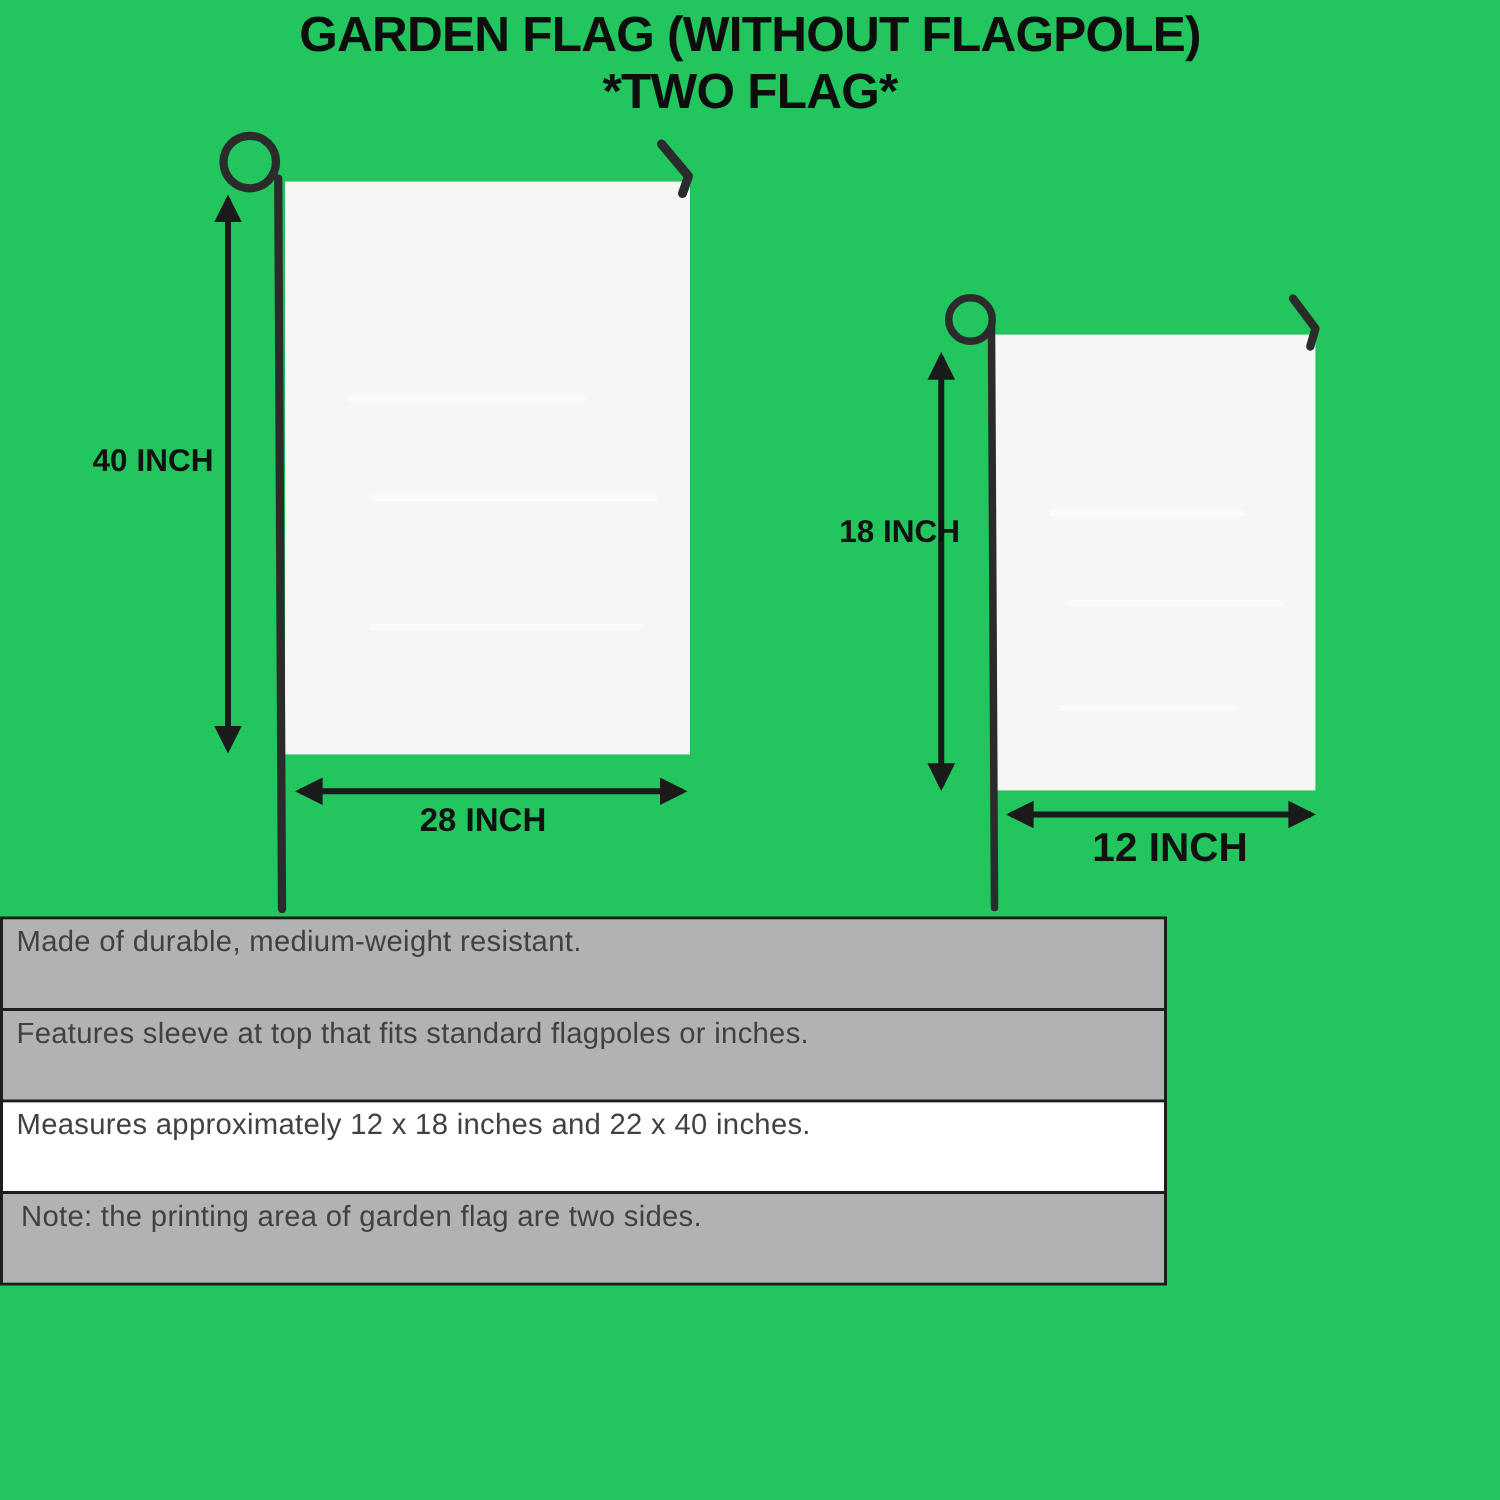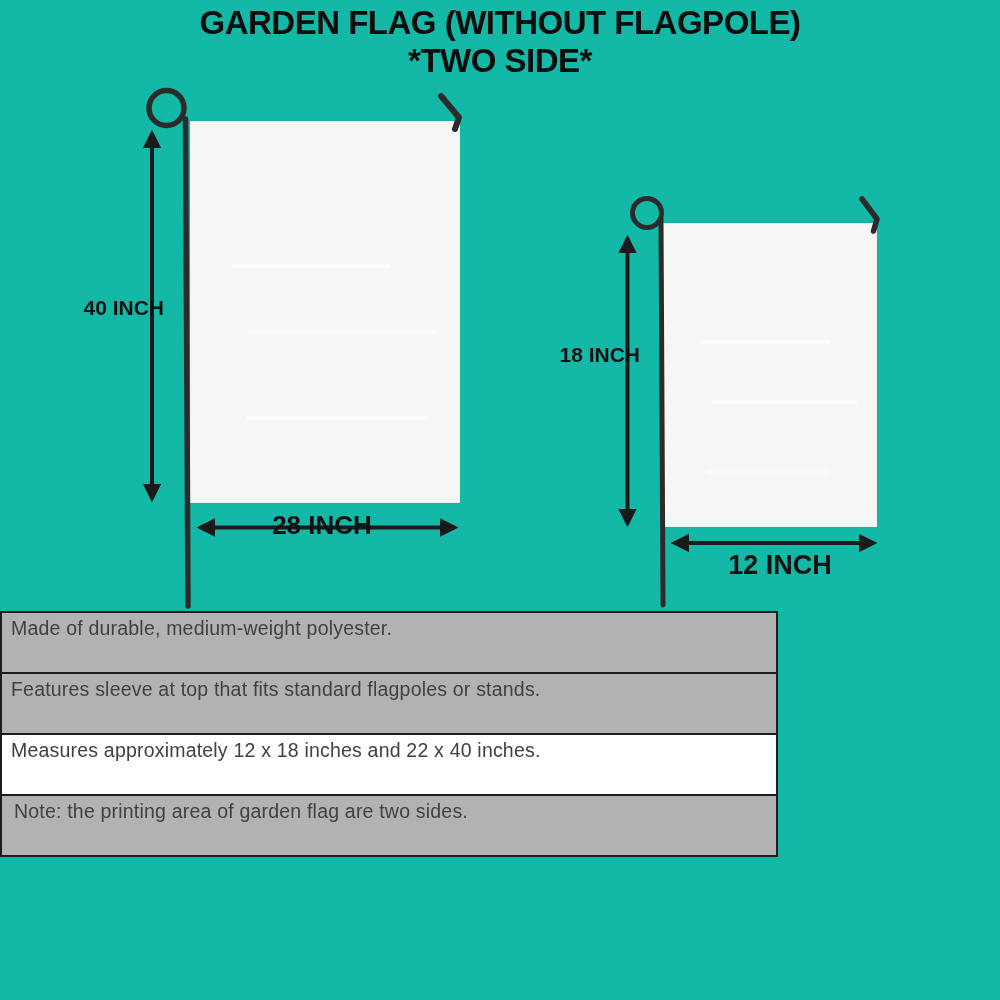--- a/index.html
+++ b/index.html
@@ -1,20 +1,20 @@
 <!DOCTYPE html>
 <html style="--title-text: #0d0d0d; --label-text: #111111; --flag-fill: #f6f6f5; --pole: #2b2b2b; --arrow: #1a1a1a; --row-shaded: #b2b2b2; --row-plain: #ffffff; --row-border: #1d1d1d; --row-text: #414141;"><head>
 <meta charset="utf-8">
 <style>
   html, body { margin: 0; padding: 0; background: #ffffff; }
   .canvas {
     position: relative;
     width: 1000px;
     height: 1000px;
-    background: #14b8a6;
+    background: #22c55e;
     overflow: hidden;
     font-family: "Liberation Sans", sans-serif;
   }
   
   .title {
     position: absolute;
     top: 4px; left: 0;
     width: 100%;
     text-align: center;
     color: var(--title-text, #0d0d0d);
@@ -64,21 +64,21 @@
   .row-shaded { background: var(--row-shaded, #b2b2b2); }
   .row-plain  { background: var(--row-plain, #ffffff); }
 </style>
 </head>
 <body>
 
 <div class="canvas">
 
   <div class="title">
     <div>GARDEN FLAG (WITHOUT FLAGPOLE)</div>
-    <div>*TWO SIDE*</div>
+    <div>*TWO FLAG*</div>
   </div>
 
   <svg class="diagram" width="1000" height="610" viewBox="0 0 1000 610" xmlns="http://www.w3.org/2000/svg">
     <defs>
       <marker id="ah" viewBox="0 0 10 10" refX="8.2" refY="5" markerWidth="4.6" markerHeight="4.6" orient="auto-start-reverse">
         <path class="arrow-head" d="M0,0 L10,5 L0,10 z"></path>
       </marker>
     </defs>
 
     <g>
@@ -99,25 +99,25 @@
       <rect class="wrinkle" x="712" y="400" width="145" height="4"></rect>
       <rect class="wrinkle" x="706" y="470" width="120" height="4"></rect>
       <line class="pole-line" x1="661" y1="218" x2="663" y2="605" stroke-width="5"></line>
       <circle class="pole-line" cx="647" cy="213" r="14.5" stroke-width="5" fill="none"></circle>
       <path class="hook-line" d="M862,199 L877,219 L873.5,231" stroke-width="5.5"></path>
       <line class="arrow-line" x1="627.5" y1="238" x2="627.5" y2="524" marker-start="url(#ah)" marker-end="url(#ah)"></line>
       <line class="arrow-line" x1="674" y1="543" x2="874" y2="543" marker-start="url(#ah)" marker-end="url(#ah)"></line>
     </g>
   </svg>
 
-  <div class="dim-label" style="left:40px; top:296px; width:124px;text-align:right;">40 INCH</div>
-  <div class="dim-label" style="left:240px; top:510px; width:164px; font-size:26px;">28 INCH</div>
+  <div class="dim-label" style="left:40px; top:296px; width:124px;">40 INCH</div>
+  <div class="dim-label" style="left:240px; top:534px; width:164px; font-size:22px;">28 INCH</div>
   <div class="dim-label" style="left:516px; top:343px; width:124px;text-align:right;">18 INCH</div>
   <div class="dim-label" style="left:698px; top:550px; width:164px; font-size:27px;">12 INCH</div>
 
   <div class="features">
-    <div class="feature-row row-shaded">Made of durable, medium-weight polyester.</div>
-    <div class="feature-row row-shaded">Features sleeve at top that fits standard flagpoles or stands.</div>
+    <div class="feature-row row-shaded">Made of durable, medium-weight resistant.</div>
+    <div class="feature-row row-shaded">Features sleeve at top that fits standard flagpoles or inches.</div>
     <div class="feature-row row-plain">Measures approximately 12 x 18 inches and 22 x 40 inches.</div>
     <div class="feature-row row-shaded">Note: the printing area of garden flag are two sides.</div>
   </div>
 
 </div>
 
 </body></html>

